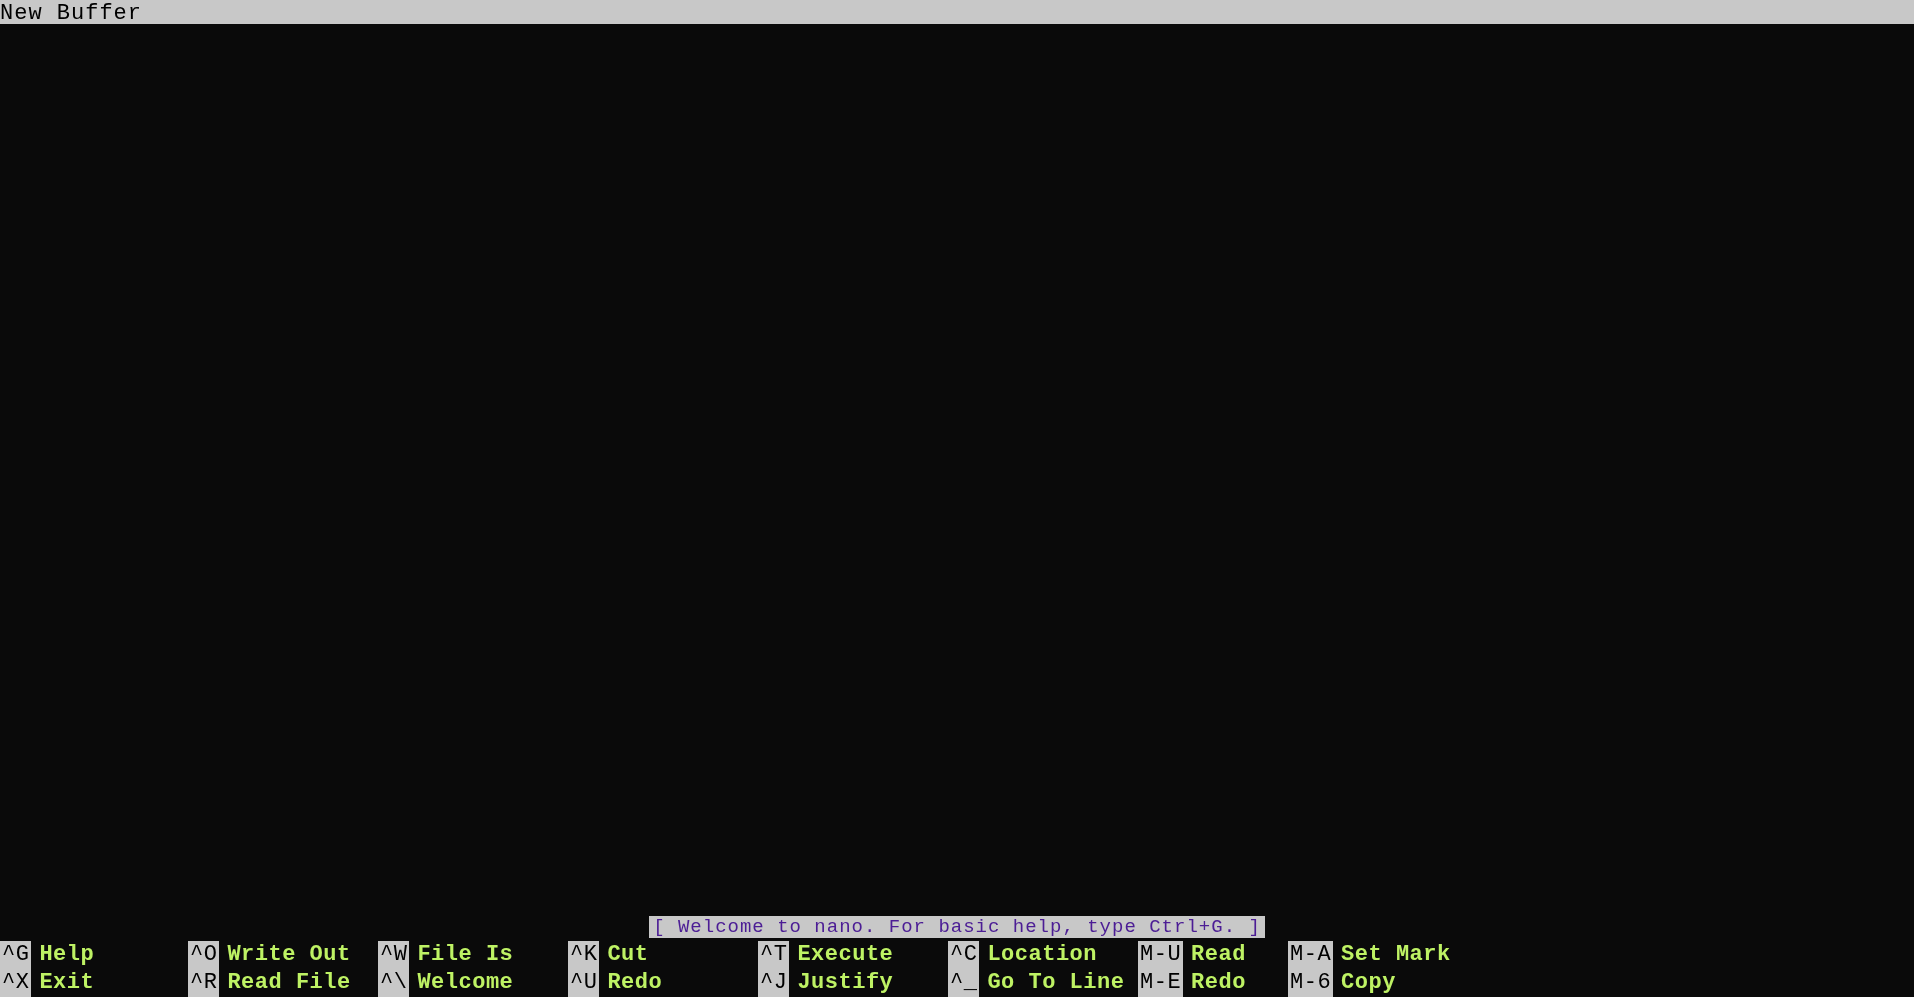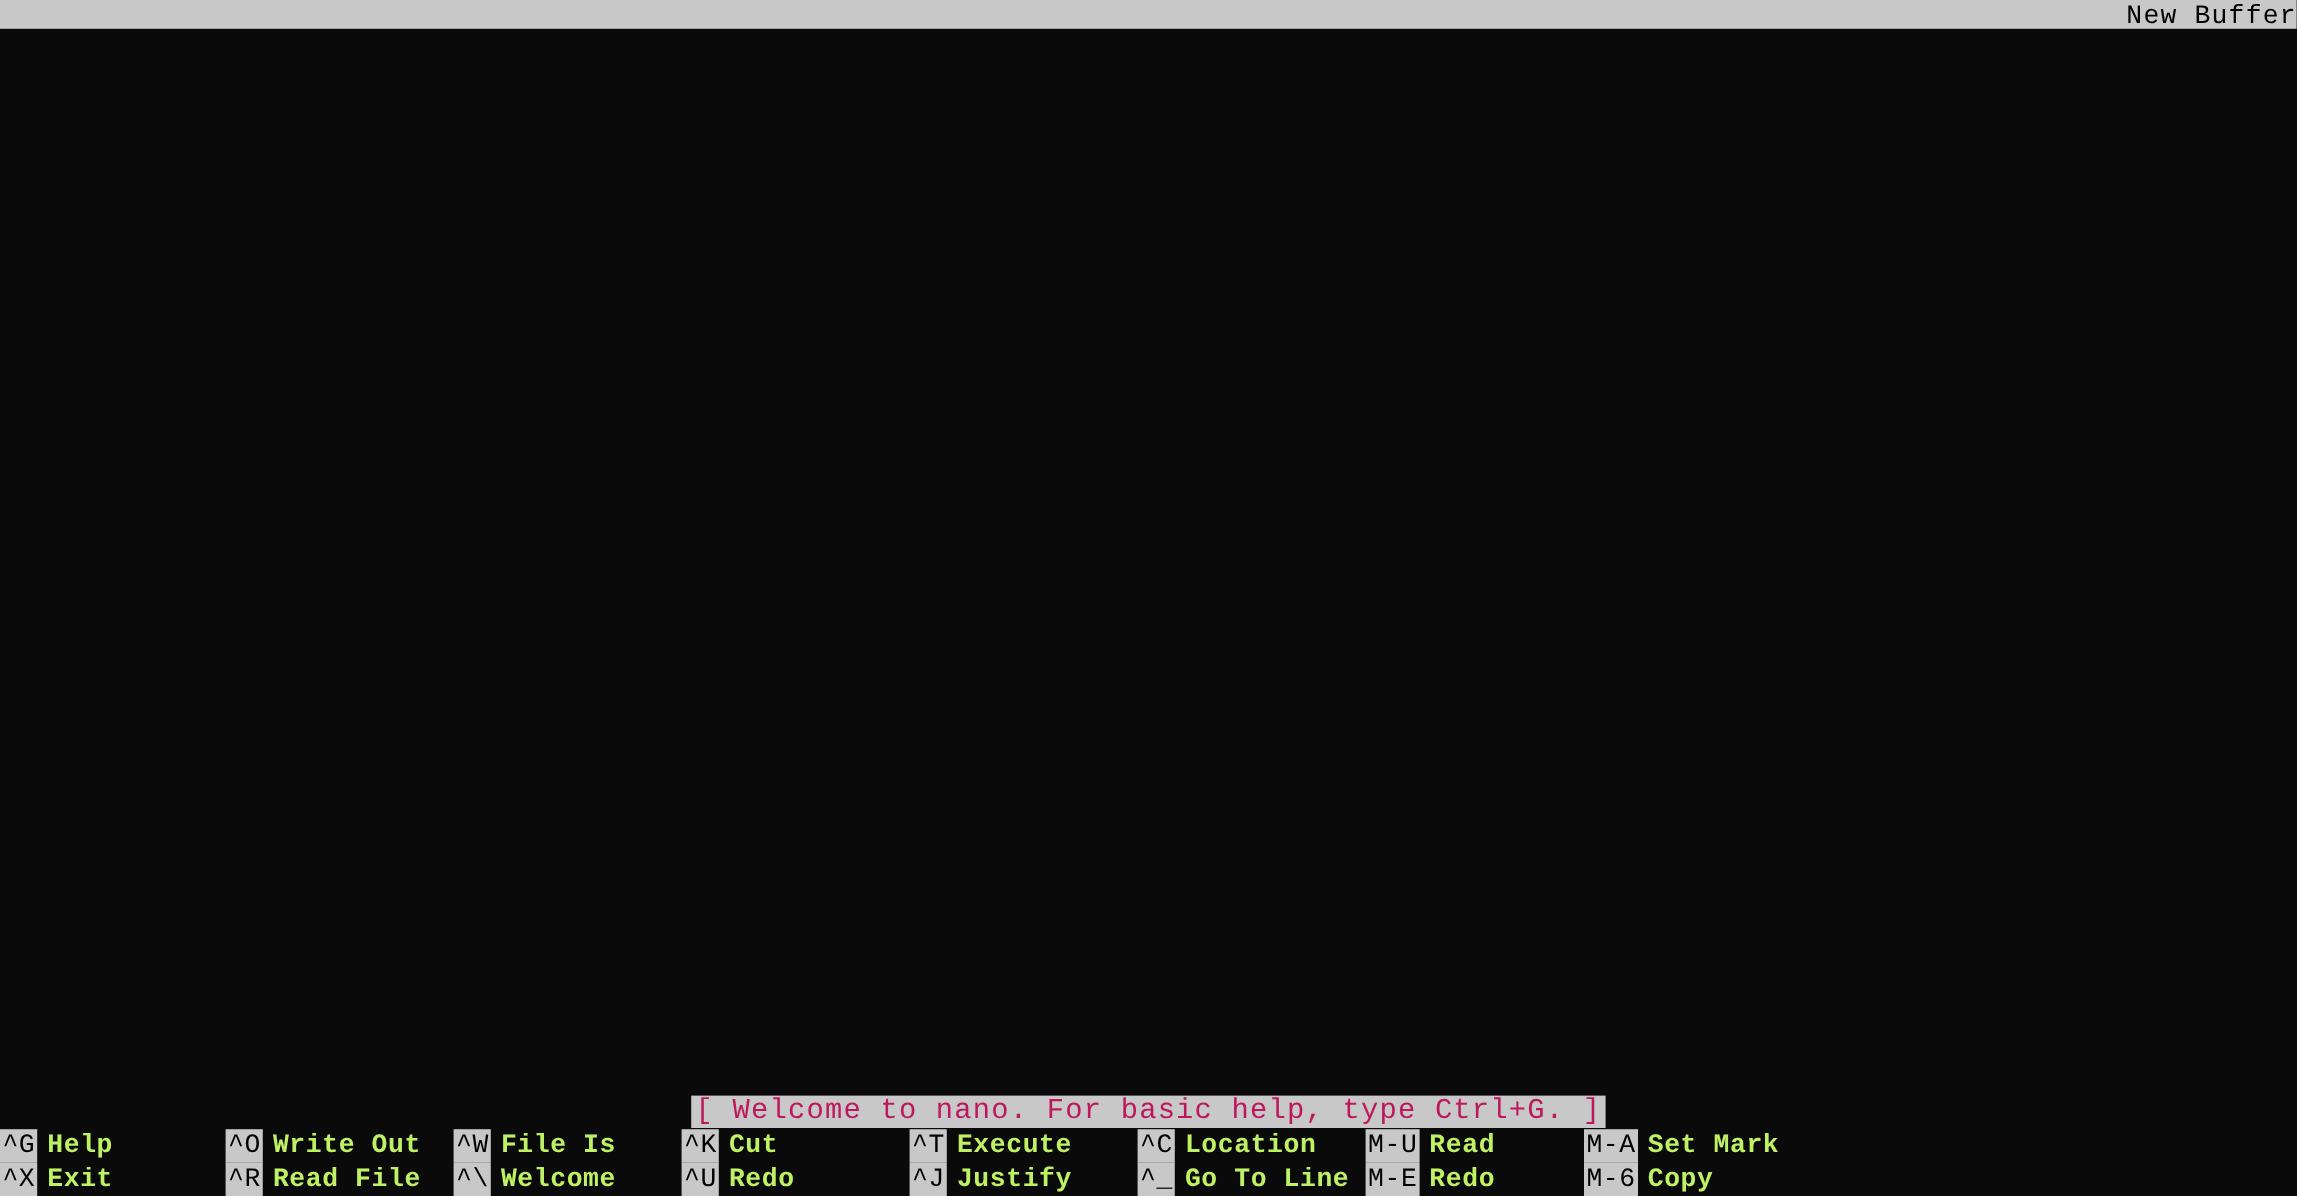--- a/index.html
+++ b/index.html
@@ -12,21 +12,21 @@
       font-family: 'Courier New', monospace;
       font-size: 20px;
       width: 1914px;
       height: 997px;
       overflow: hidden;
       position: relative;
     }
     .titlebar {
       background: #c8c8c8;
       color: #000;
-      text-align: right;
+      text-align: left;
       height: 24px;
       line-height: 28px;
       font-size: 22px;
       letter-spacing: 1px;
     }
     .editor-area {
       position: absolute;
       top: 28px;
       left: 0;
       right: 0;
@@ -39,23 +39,23 @@
       left: 0;
       right: 0;
     }
     .status-line {
       text-align: center;
       height: 28px;
       line-height: 28px;
     }
     .status-msg {
       background: #c8c8c8;
-      color: #be185d;
+      color: #4c1d95;
       padding: 0 4px;
-      font-size: 24px;
+      font-size: 19px;
       letter-spacing: 1px;
     }
     .shortcuts {
       display: flex;
       flex-direction: column;
     }
     .shortcut-row {
       display: flex;
       height: 28px;
       line-height: 28px;
@@ -82,21 +82,21 @@
       padding-left: 8px;
       white-space: pre;
       font-weight: bold;
     }
     .col0 { width: 188px; }
     .col1 { width: 190px; }
     .col2 { width: 190px; }
     .col3 { width: 190px; }
     .col4 { width: 190px; }
     .col5 { width: 190px; }
-    .col6 { width: 182px; align-items: flex-end; }
+    .col6 { width: 150px; align-items: flex-end; }
     .col7 { width: 190px; }
   </style>
 </head>
 <body>
 
 <div class="titlebar">
   <span>New Buffer</span>
 </div>
 
 <div class="editor-area"></div>

